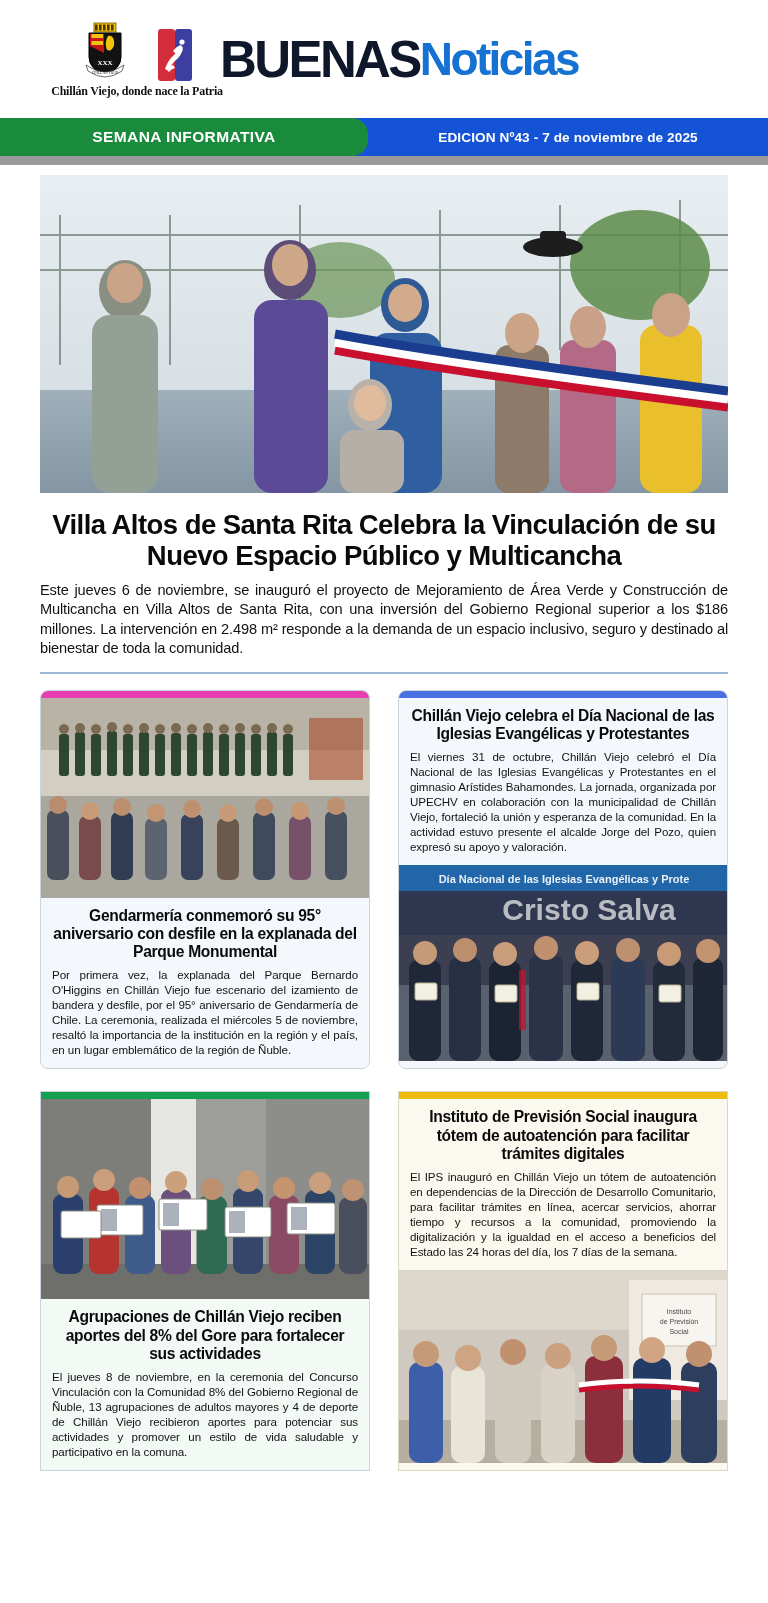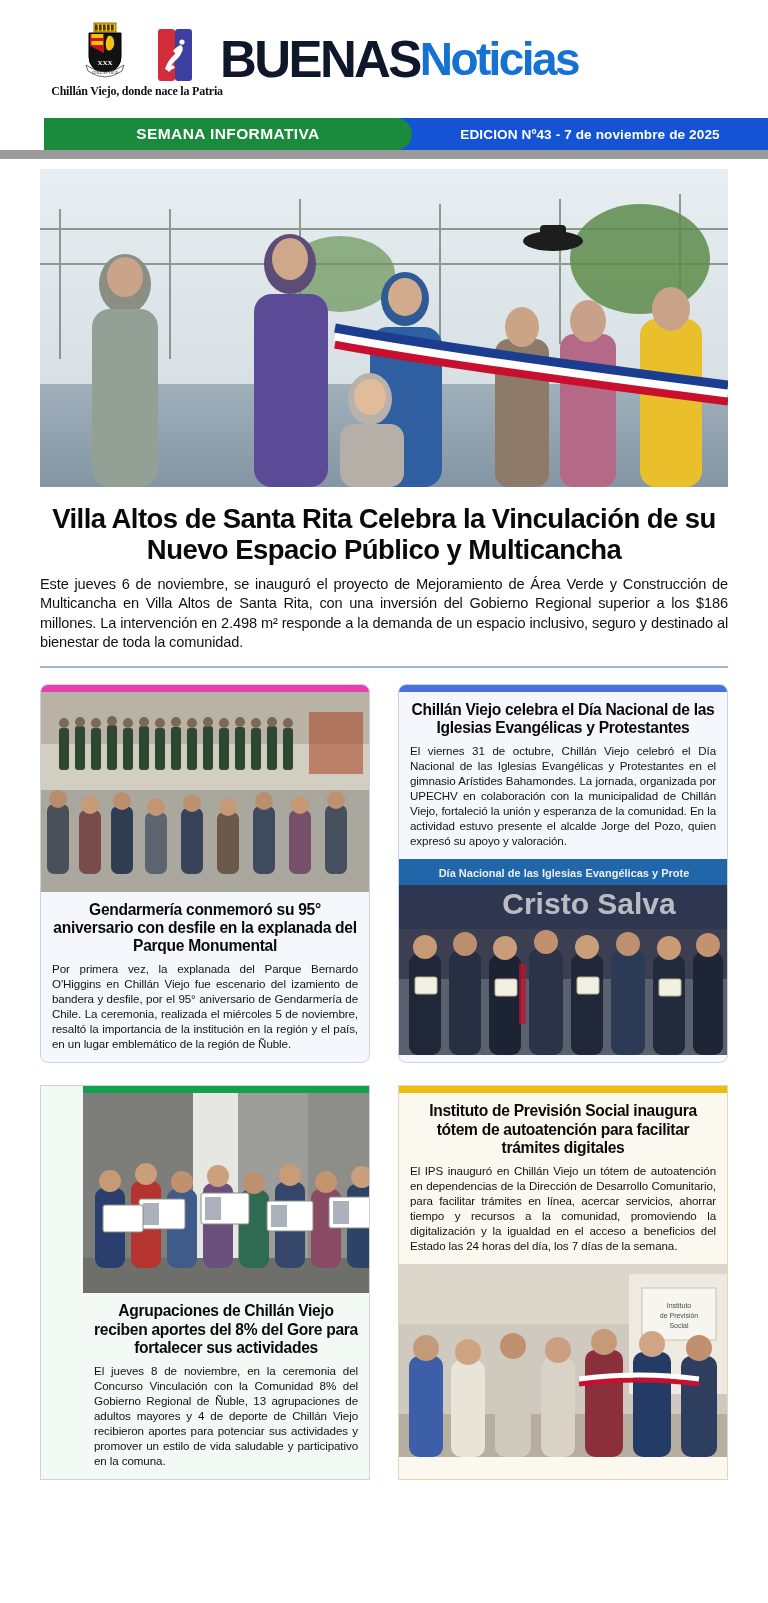--- a/index.html
+++ b/index.html
@@ -33,21 +33,21 @@
     font-family:Liberation Serif, serif;
   }
   .wordmark {
     display:flex; align-items:center; margin-left:8px;
     font-weight:900; letter-spacing:-2.6px;
   }
   .wm-buenas { font-size:51px; color:#0f172a; font-weight:700; }
   .wm-noticias { font-size:46px; color:#1572d3; font-weight:900; }
 
   
-  .ribbon { display:flex; height:32px; width:100%; position:relative;padding-left:44px; }
+  .ribbon { display:flex; height:38px; width:100%; position:relative; }
   .ribbon-green {
     background:#1a8a3c; width:368px; color:#fff;
     display:flex; align-items:center; justify-content:center;
     font-size:15.5px; font-weight:600; letter-spacing:0.4px;
     border-radius:0 16px 16px 0; position:relative; z-index:2;
   }
   .ribbon-blue {
     background:#1452d6; flex:1; color:#fff;
     display:flex; align-items:center; justify-content:center;
     font-size:13.6px; font-weight:600; letter-spacing:0.1px;
@@ -92,21 +92,21 @@
   .card-title {
     font-size:15.6px; line-height:1.16; font-weight:700;
     text-align:center; color:#0a0a0a; letter-spacing:-0.3px;
   }
   .card-body {
     font-size:11.6px; line-height:1.3; text-align:justify;
     color:#131313; margin-top:6px; letter-spacing:-0.1px;
   }
   .card.cream { background:#faf8ef; border-color:#ded8c0; }
   .card.blue-tint { background:#f4f8fd;border-radius:8px; }
-  .card.green-tint { background:#f3f9f5;padding-left:42px; }
+  .card.green-tint { background:#f3f9f5; }
 </style>
 </head>
 <body>
 
 <header class="masthead">
   <div class="logo-block">
     <div class="crest-row">
 
       <span class="crest">
         <svg class="shield-icon" viewBox="0 0 46 58">

